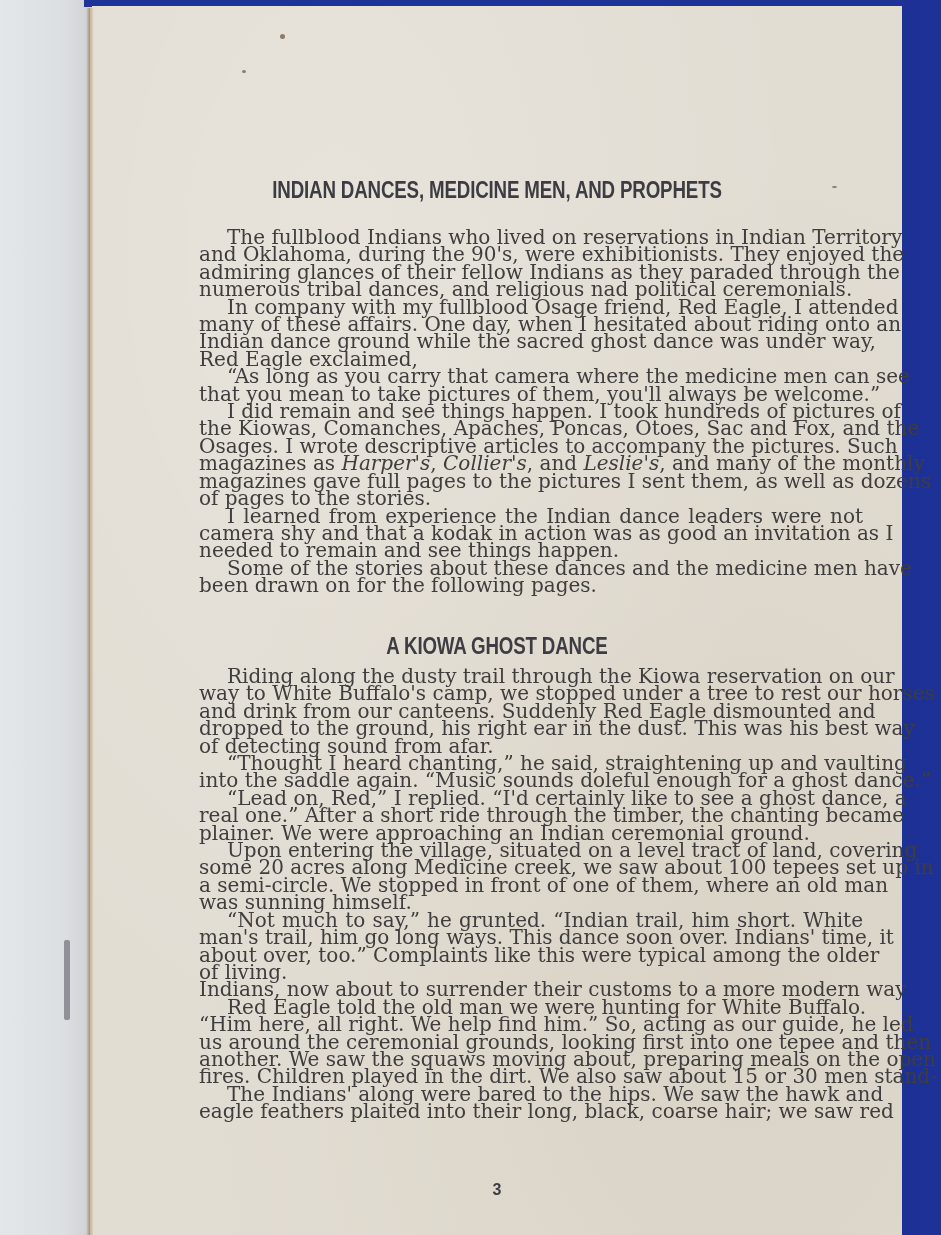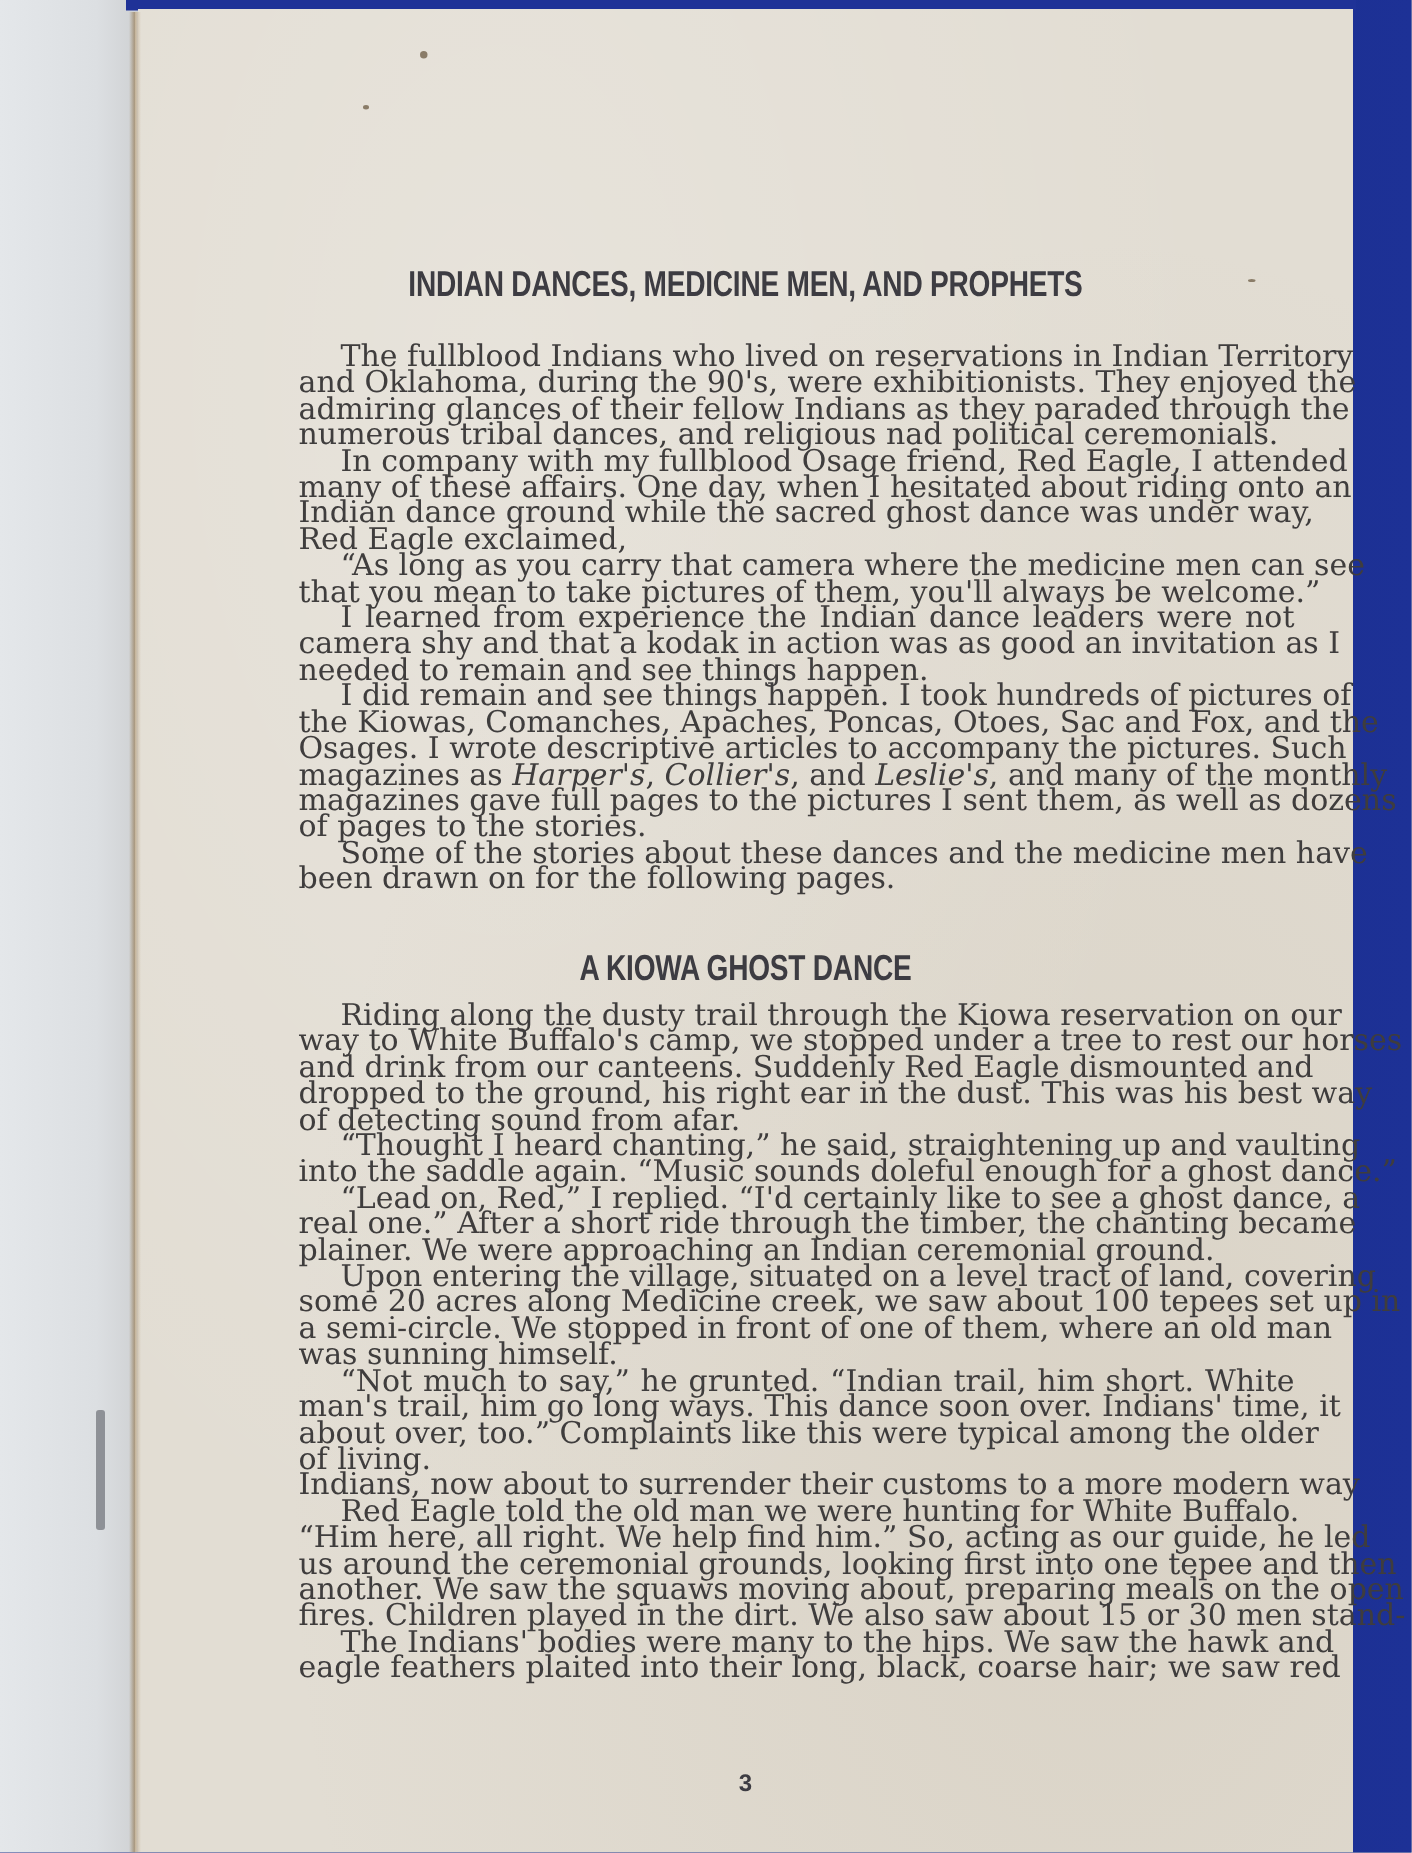--- a/index.html
+++ b/index.html
@@ -88,31 +88,31 @@
       <span class="line">In company with my fullblood Osage friend, Red Eagle, I attended</span>
       <span class="line" style="text-indent:0">many of these affairs. One day, when I hesitated about riding onto an</span>
       <span class="line" style="text-indent:0">Indian dance ground while the sacred ghost dance was under way,</span>
       <span class="line last" style="text-indent:0">Red Eagle exclaimed,</span>
     </p>
     <p>
       <span class="line">“As long as you carry that camera where the medicine men can see</span>
       <span class="line last" style="text-indent:0">that you mean to take pictures of them, you'll always be welcome.”</span>
     </p>
     <p>
-      <span class="line">I learned from experience the Indian dance leaders were not</span>
-      <span class="line" style="text-indent:0">camera shy and that a kodak in action was as good an invitation as I</span>
-      <span class="line last" style="text-indent:0">needed to remain and see things happen.</span>
-    </p>
-    <p>
       <span class="line">I did remain and see things happen. I took hundreds of pictures of</span>
       <span class="line" style="text-indent:0">the Kiowas, Comanches, Apaches, Poncas, Otoes, Sac and Fox, and the</span>
       <span class="line" style="text-indent:0">Osages. I wrote descriptive articles to accompany the pictures. Such</span>
       <span class="line" style="text-indent:0"><span>magazines as </span><em>Harper's</em><span>, </span><em>Collier's</em><span>, and </span><em>Leslie's</em><span>, and many of the monthly</span></span>
       <span class="line" style="text-indent:0">magazines gave full pages to the pictures I sent them, as well as dozens</span>
       <span class="line last" style="text-indent:0">of pages to the stories.</span>
+    </p>
+    <p>
+      <span class="line">I learned from experience the Indian dance leaders were not</span>
+      <span class="line" style="text-indent:0">camera shy and that a kodak in action was as good an invitation as I</span>
+      <span class="line last" style="text-indent:0">needed to remain and see things happen.</span>
     </p>
     <p>
       <span class="line">Some of the stories about these dances and the medicine men have</span>
       <span class="line last" style="text-indent:0">been drawn on for the following pages.</span>
     </p>
   </div>
 
   <h2 class="title title2" style="margin:0;">A KIOWA GHOST DANCE</h2>
 
   <div class="text-block block2">
@@ -146,20 +146,20 @@
       <span class="line" style="text-indent:0">Indians, now about to surrender their customs to a more modern way</span>
     </p>
     <p>
       <span class="line">Red Eagle told the old man we were hunting for White Buffalo.</span>
       <span class="line" style="text-indent:0">“Him here, all right. We help find him.” So, acting as our guide, he led</span>
       <span class="line" style="text-indent:0">us around the ceremonial grounds, looking first into one tepee and then</span>
       <span class="line" style="text-indent:0">another. We saw the squaws moving about, preparing meals on the open</span>
       <span class="line" style="text-indent:0">fires. Children played in the dirt. We also saw about 15 or 30 men stand-</span>
     </p>
     <p>
-      <span class="line">The Indians' bodies were many to the hips. We saw the hawk and</span>
+      <span class="line">The Indians' along were bared to the hips. We saw the hawk and</span>
       <span class="line" style="text-indent:0">eagle feathers plaited into their long, black, coarse hair; we saw red</span>
     </p>
   </div>
 
   <div class="page-number">3</div>
 </div>
 <div class="gutter"></div>
 
 </body></html>

